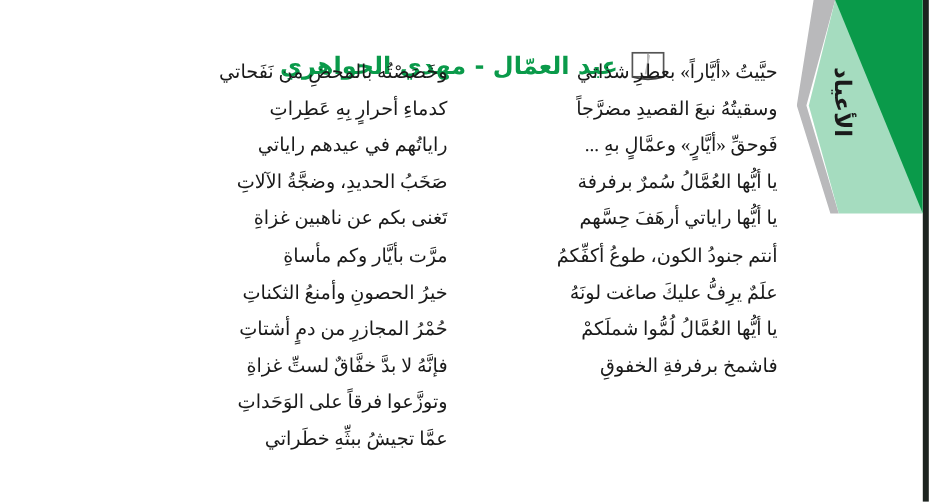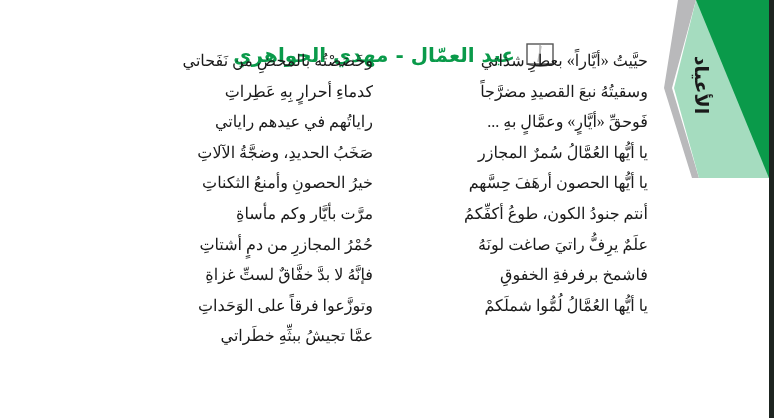--- a/index.html
+++ b/index.html
@@ -72,32 +72,33 @@
     <path d="M2 22 Q15 26 28 22" fill="none" stroke="#444" stroke-width="1.6"></path>
   </svg>
   <span class="title-text">عيد العمّال - مهدي الجواهري</span>
 </div>
 
 <div class="poem">
   <div class="col right">
     <div class="verse">حيَّيتُ «أيَّاراً» بعطرِ شذاتي</div>
     <div class="verse">وسقيتُهُ نبعَ القصيدِ مضرَّجاً</div>
     <div class="verse">فَوحقِّ «أيَّارٍ» وعمَّالٍ بهِ ...</div>
-    <div class="verse">يا أيُّها العُمَّالُ سُمرٌ المجازر</div>
-    <div class="verse">يا أيُّها الحصون أرهَفَ حِسَّهم</div>
+    <div class="verse">يا أيُّها العُمَّالُ سُمرٌ برفرفة</div>
+    <div class="verse">يا أيُّها راياتي أرهَفَ حِسَّهم</div>
     <div class="verse">أنتم جنودُ الكون، طوعُ أكفِّكمُ</div>
-    <div class="verse">علَمٌ يرِفُّ راتيَ صاغت لونَهُ</div>
+    <div class="verse">علَمٌ يرِفُّ عليكَ صاغت لونَهُ</div>
+    <div class="verse">يا أيُّها العُمَّالُ لُمُّوا شملَكمْ</div>
     <div class="verse">فاشمخ برفرفةِ الخفوقِ</div>
-    <div class="verse">يا أيُّها العُمَّالُ لُمُّوا شملَكمْ</div>
   </div>
   <div class="col left">
     <div class="verse">وخَصَصْتُه بالمحضِ من نَفَحاتي</div>
     <div class="verse">كدماءِ أحرارٍ بِهِ عَطِراتِ</div>
     <div class="verse">راياتُهم في عيدهم راياتي</div>
     <div class="verse">صَخَبُ الحديدِ، وضجَّةُ الآلاتِ</div>
+    <div class="verse">تَغنى بكم عن ناهبين غزاةِ</div>
+    <div class="verse">مرَّت بأيَّار وكم مأساةِ</div>
     <div class="verse">خيرُ الحصونِ وأمنعُ الثكناتِ</div>
-    <div class="verse">مرَّت بأيَّار وكم مأساةِ</div>
     <div class="verse">حُمْرُ المجازرِ من دمٍ أشتاتِ</div>
     <div class="verse">فإنَّهُ لا بدَّ خفَّاقٌ لستِّ غزاةِ</div>
     <div class="verse">وتوزَّعوا فرقاً على الوَحَداتِ</div>
     <div class="verse">عمَّا تجيشُ ببثِّهِ خطَراتي</div>
   </div>
 </div>
 
 </body></html>

